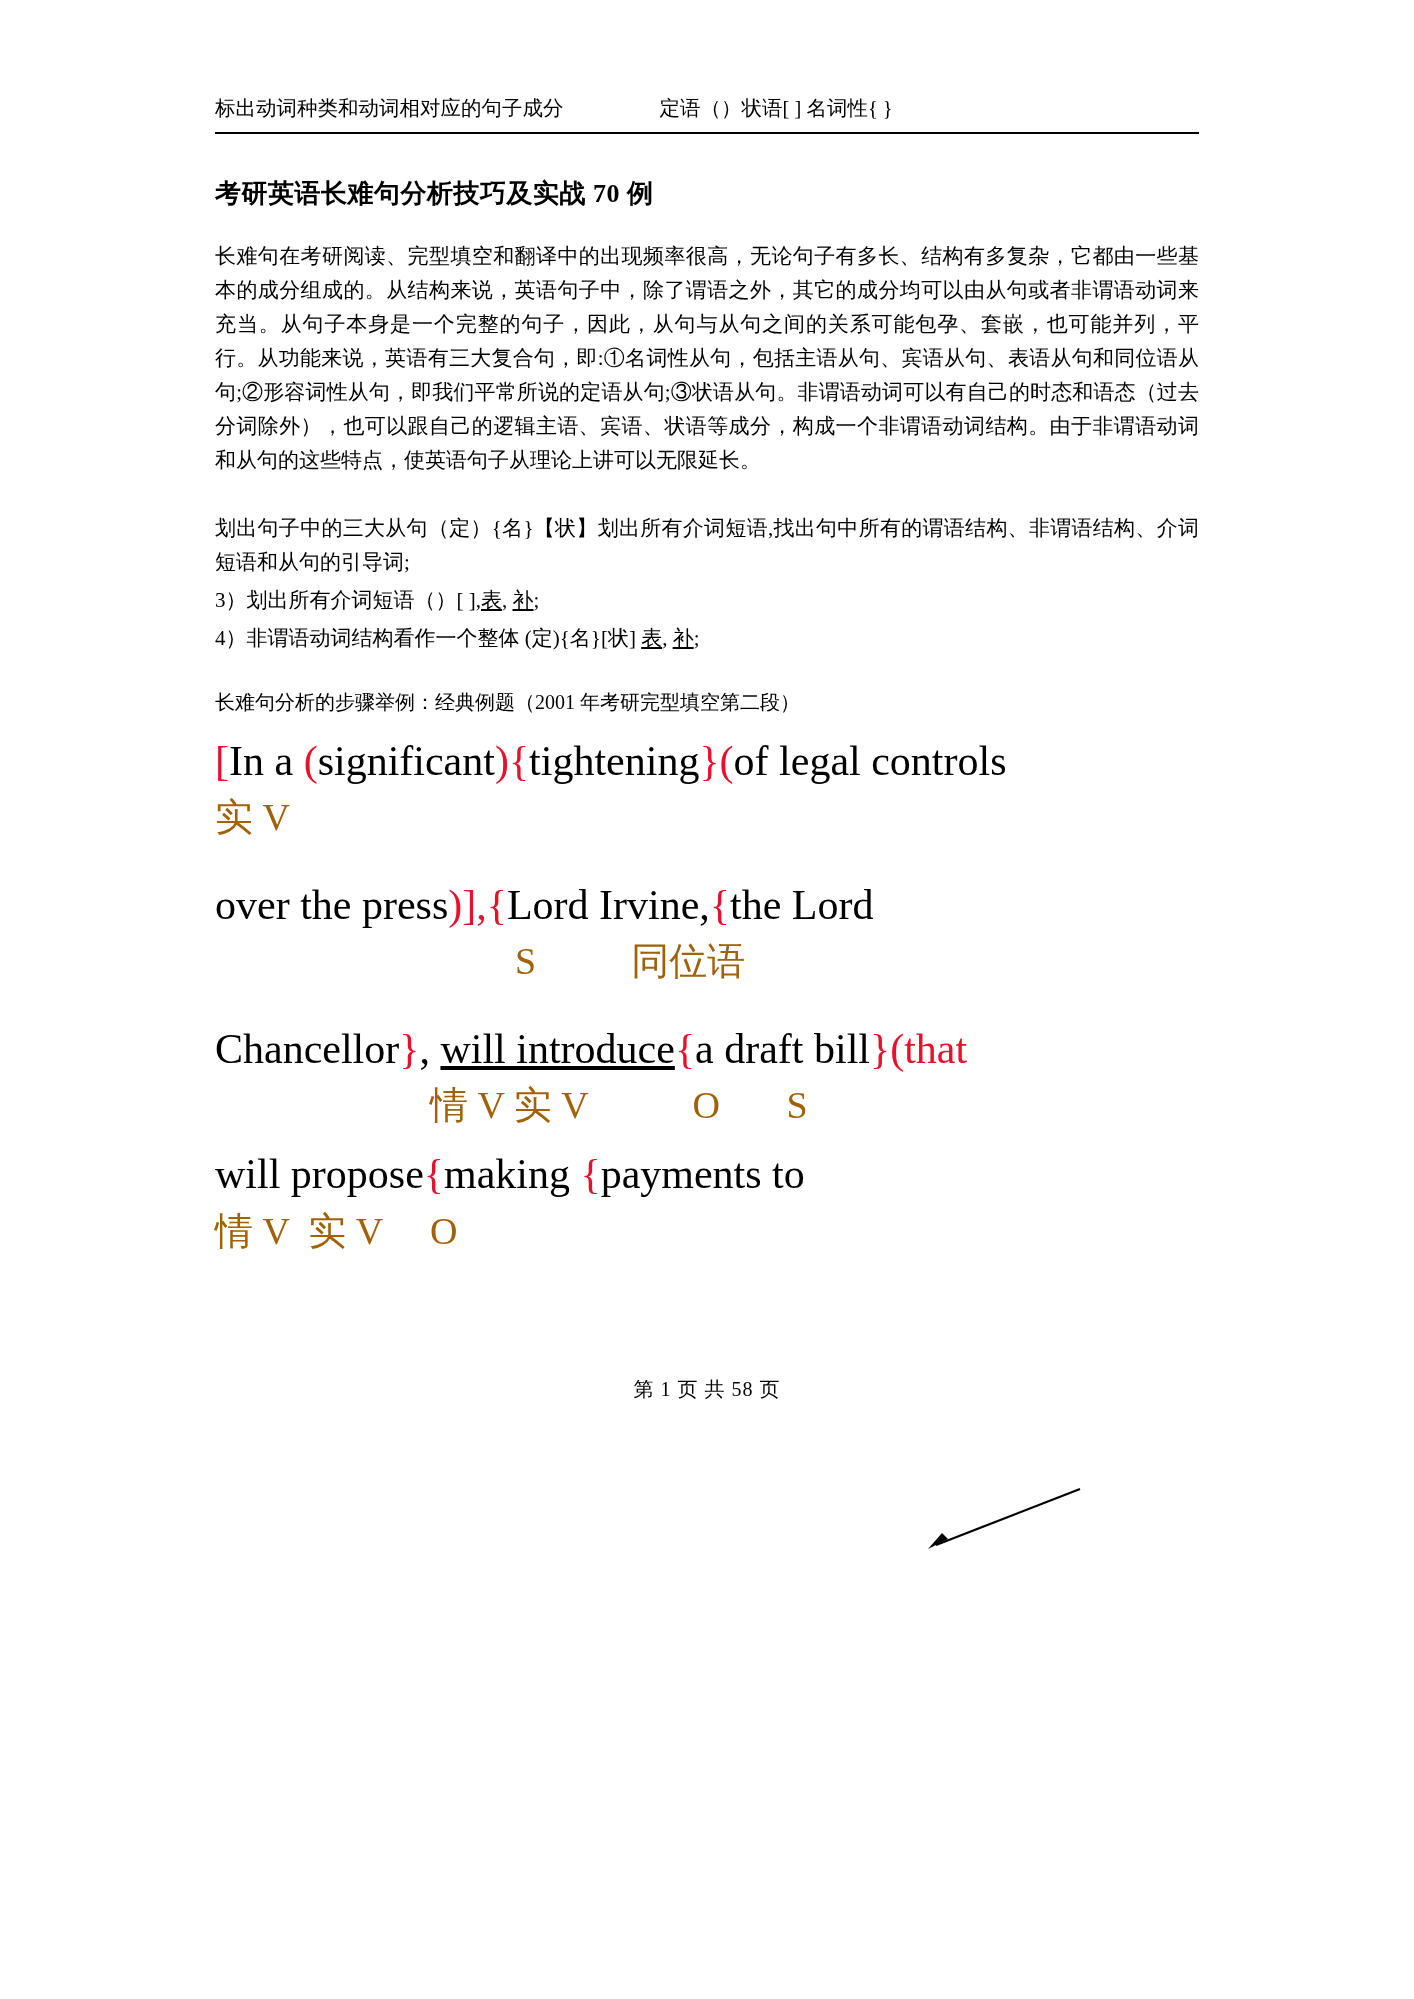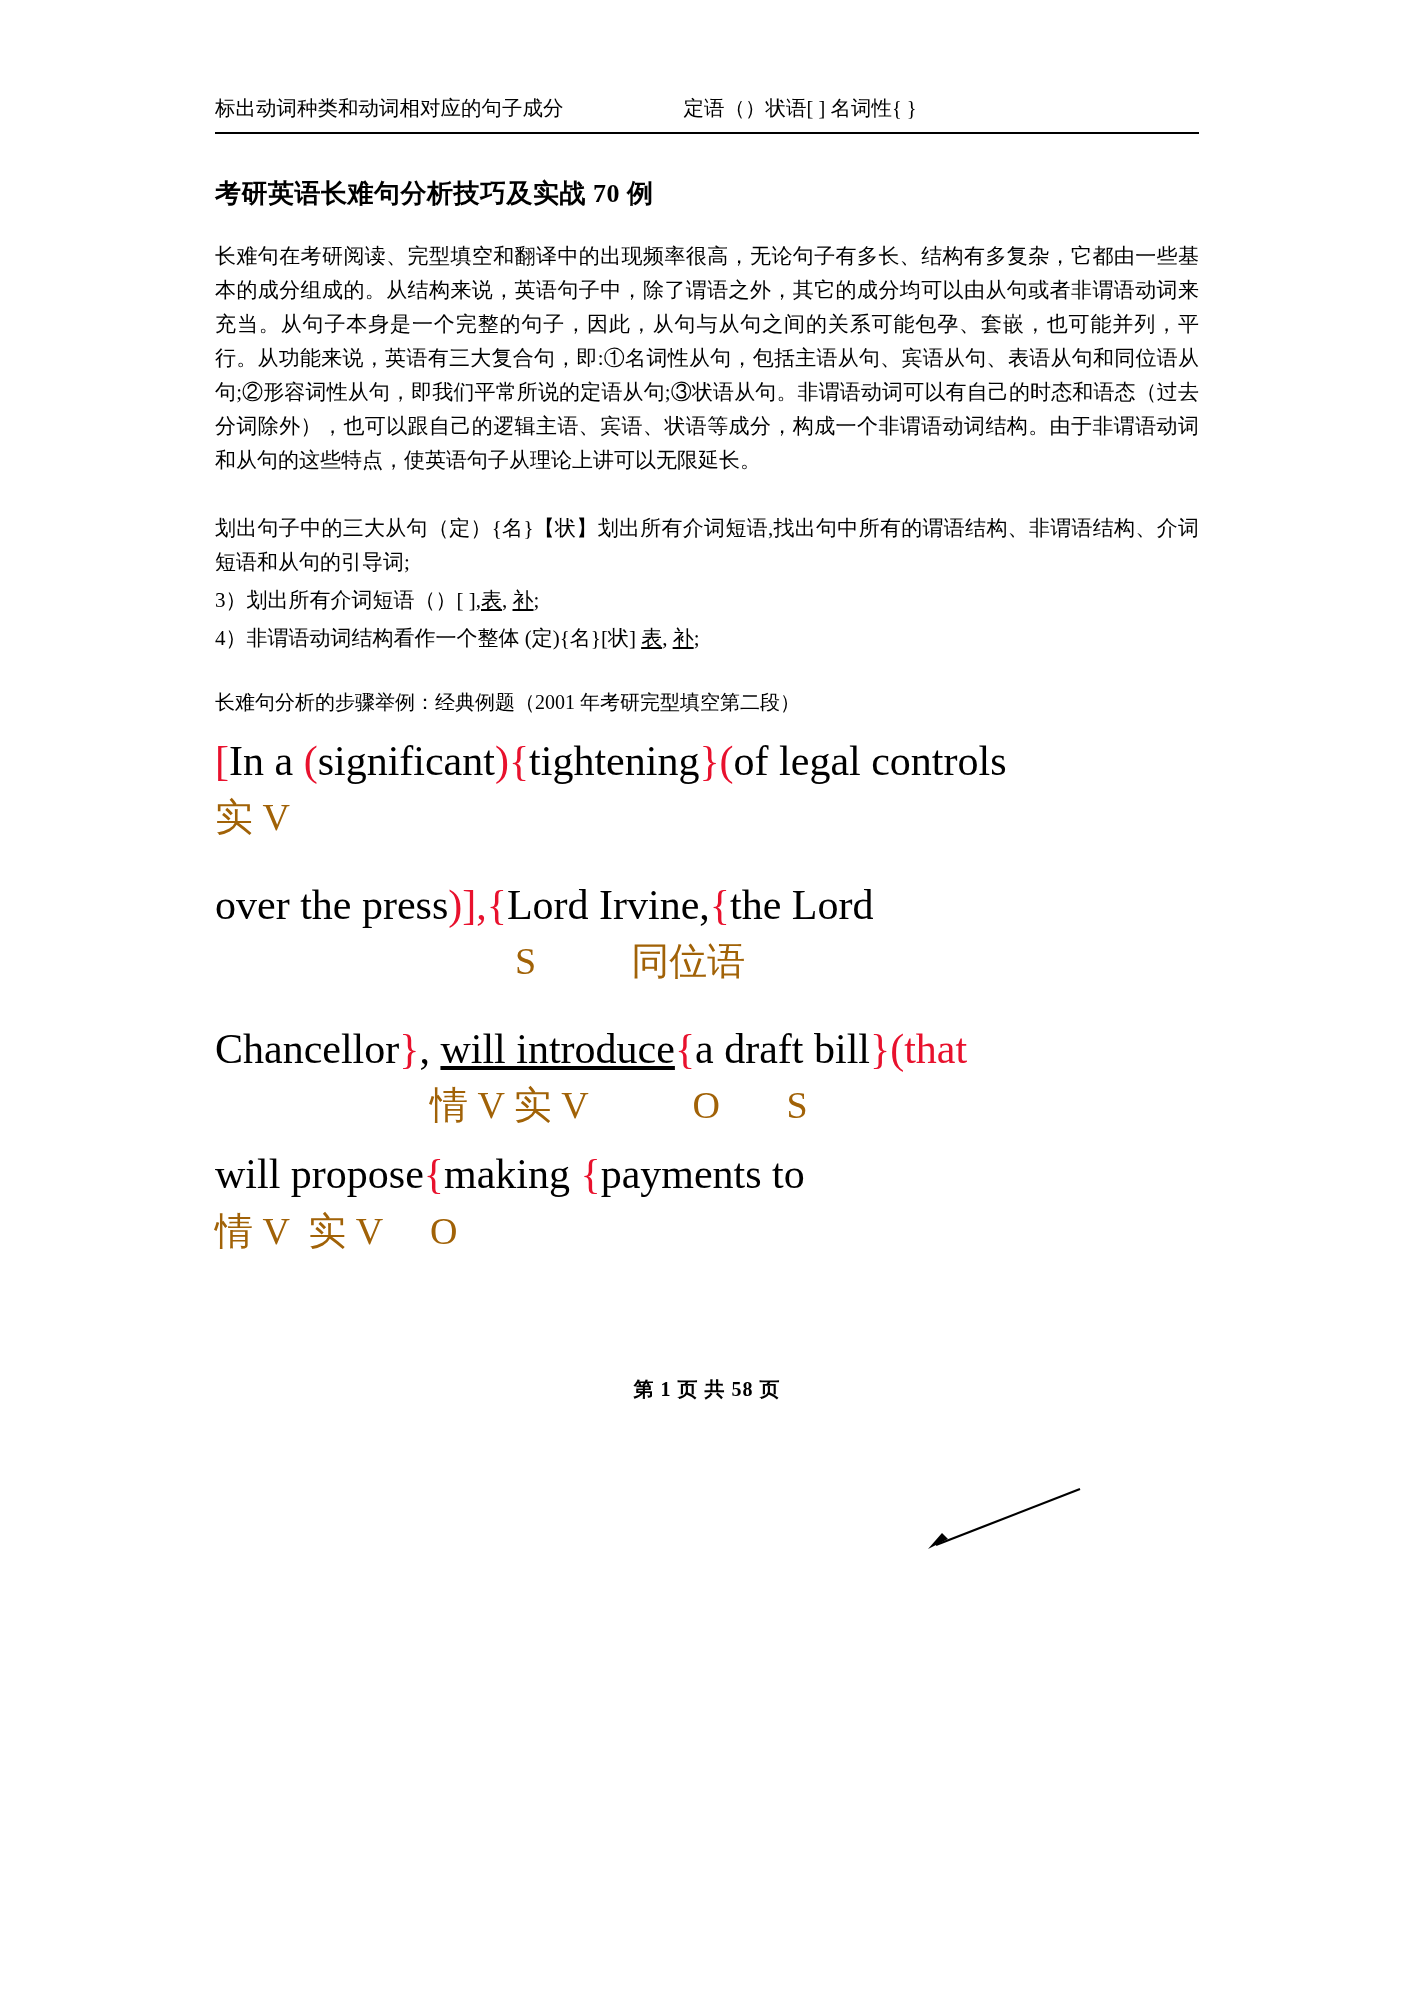--- a/index.html
+++ b/index.html
@@ -32,21 +32,21 @@
     line-height: 1.3;
     border-bottom: 2px solid #000;
     padding-bottom: 10px;
     margin-bottom: 0;
   }
   .header-left {
     white-space: nowrap;
   }
   .header-right {
     white-space: nowrap;
-    margin-left: 120px;
+    margin-left: 96px;
   }
 
   
   .doc-title {
     text-align: left;
     font-size: 26px;
     font-weight: bold;
     margin-top: 42px;
     letter-spacing: 0.5px;
   }
@@ -119,21 +119,21 @@
   }
 
   
   .footer {
     position: absolute;
     left: 0;
     right: 0;
     bottom: 54px;
     text-align: center;
     font-size: 20px;
-    font-weight: bold;
+    font-weight: normal;
     letter-spacing: 1px;
   }
 </style>
 </head>
 <body>
 
 <div class="page">
 
   <div class="header">
     <div class="header-left">标出动词种类和动词相对应的句子成分</div>

